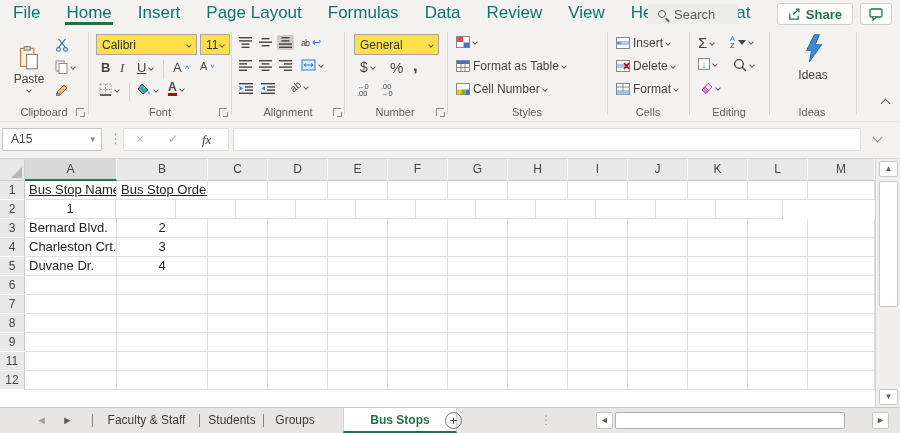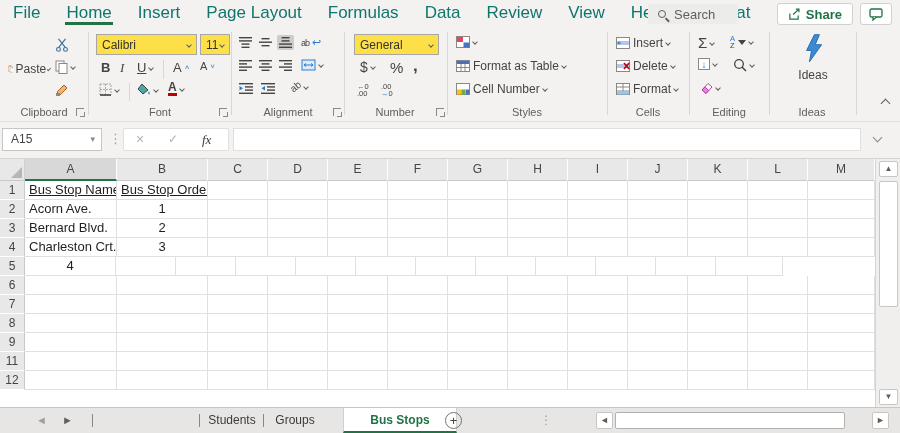--- a/index.html
+++ b/index.html
@@ -19,21 +19,21 @@
 
   
   #ribbon { position:absolute; top:28px; left:0; width:900px; height:94px; background:#f3f2f1; border-bottom:1px solid #e1dfdd; }
   .gsep { position:absolute; top:4px; bottom:6px; width:1px; background:#d8d6d4; }
   .glabel { position:absolute; top:78px; font-size:11px; color:#605e5c; text-align:center; }
   .launcher { position:absolute; top:80px; width:8px; height:8px; border-left:1px solid #8a8886; border-top:1px solid #8a8886; cursor:pointer; }
   .launcher::after { content:''; position:absolute; right:-1px; bottom:-1px; width:4px; height:4px; border-right:1.5px solid #8a8886; border-bottom:1.5px solid #8a8886; }
   .cv { display:inline-block; width:4px; height:4px; border-right:1px solid #605e5c; border-bottom:1px solid #605e5c; transform:rotate(45deg); vertical-align:middle; }
   .rbtn { position:absolute; display:flex; align-items:center; gap:3px; cursor:pointer; font-size:12px; color:#444; }
   .combo { position:absolute; background:#fde047; border:1px solid #a8a6a4; font-size:12px; color:#333; display:flex; align-items:center; padding:0 5px; justify-content:space-between; cursor:pointer; }
-  #pastebtn { position:absolute; left:8px; top:5px; width:42px; height:72px; display:flex; align-items:center; justify-content:center; gap:2px; font-size:12px; color:#444; cursor:pointer; }
+  #pastebtn { position:absolute; left:8px; top:5px; width:42px; height:72px; display:flex; flex-direction:column; align-items:center; justify-content:center; gap:2px; font-size:12px; color:#444; cursor:pointer; }
   .bold-b { font-weight:bold; font-size:13px; }
   .ital-i { font-style:italic; font-family:"Liberation Serif",serif; font-size:13px; }
   .und-u { text-decoration:underline; font-size:13px; }
   .fcA { font-size:12px; font-weight:bold; color:#444; border-bottom:3px solid #c00000; line-height:11px; display:inline-block; }
   .stack2 { font-size:7.5px; line-height:7px; color:#444; text-align:left; }
   .blue { color:#2b7cd3; }
   .activebtn { background:#cecccb; border-radius:2px; padding:2px; }
   .fillbox { display:inline-block; width:12px; height:12px; border:1px solid #8a8886; color:#2b7cd3; font-size:10px; line-height:11px; text-align:center; background:#fff; }
   .sigma { font-size:15px; color:#444; }
   .funnel { display:inline-block; width:0; height:0; border-left:4px solid transparent; border-right:4px solid transparent; border-top:5px solid #444; }
@@ -455,21 +455,20 @@
       <div class="cell" style="width: 60px;"></div>
       <div class="cell" style="width: 60px;"></div>
       <div class="cell" style="width: 60px;"></div>
       <div class="cell" style="width: 60px;"></div>
       <div class="cell" style="width: 60px;"></div>
       <div class="cell" style="width: 60px;"></div>
       <div class="cell" style="width: 67px;"></div>
     </div>
     <div class="grow">
       <div class="rowh">2</div>
-      <div class="cell" style="width: 92px;">Acorn Ave.</div>
       <div class="cell c" style="width: 91px;">1</div>
       <div class="cell" style="width: 60px;"></div>
       <div class="cell" style="width: 60px;"></div>
       <div class="cell" style="width: 60px;"></div>
       <div class="cell" style="width: 60px;"></div>
       <div class="cell" style="width: 60px;"></div>
       <div class="cell" style="width: 60px;"></div>
       <div class="cell" style="width: 60px;"></div>
       <div class="cell" style="width: 60px;"></div>
       <div class="cell" style="width: 60px;"></div>
@@ -503,20 +502,21 @@
       <div class="cell" style="width: 60px;"></div>
       <div class="cell" style="width: 60px;"></div>
       <div class="cell" style="width: 60px;"></div>
       <div class="cell" style="width: 60px;"></div>
       <div class="cell" style="width: 60px;"></div>
       <div class="cell" style="width: 60px;"></div>
       <div class="cell" style="width: 67px;"></div>
     </div>
     <div class="grow">
       <div class="rowh">5</div>
+      <div class="cell" style="width: 92px;">Duvane Dr.</div>
       <div class="cell c" style="width: 91px;">4</div>
       <div class="cell" style="width: 60px;"></div>
       <div class="cell" style="width: 60px;"></div>
       <div class="cell" style="width: 60px;"></div>
       <div class="cell" style="width: 60px;"></div>
       <div class="cell" style="width: 60px;"></div>
       <div class="cell" style="width: 60px;"></div>
       <div class="cell" style="width: 60px;"></div>
       <div class="cell" style="width: 60px;"></div>
       <div class="cell" style="width: 60px;"></div>
@@ -624,20 +624,21 @@
 <div id="vscroll">
   <div class="sbtn" style="top:2px">▲</div>
   <div id="vthumb"></div>
   <div class="sbtn" style="bottom:2px">▼</div>
 </div>
 
 <div id="tabbar">
   <span class="navarr" style="left:36px; color:#a19f9d">◄</span>
   <span class="navarr" style="left:62px; color:#605e5c">►</span>
   <span class="tsep" style="left:92px"></span>
+  <div class="stab" style="left:95px; width:103px">Faculty &amp; Staff</div>
   <span class="tsep" style="left:199px"></span>
   <div class="stab" style="left:202px; width:60px">Students</div>
   <span class="tsep" style="left:263px"></span>
   <div class="stab" style="left:266px; width:58px">Groups</div>
   <div class="stab active" style="left:343px; width:114px">Bus Stops</div>
   <div id="addsheet">+</div>
   <div id="tdots">⋮</div>
   <div class="hbtn" style="left:596px">◄</div>
   <div id="hthumb"></div>
   <div class="hbtn" style="left:872px">►</div>

